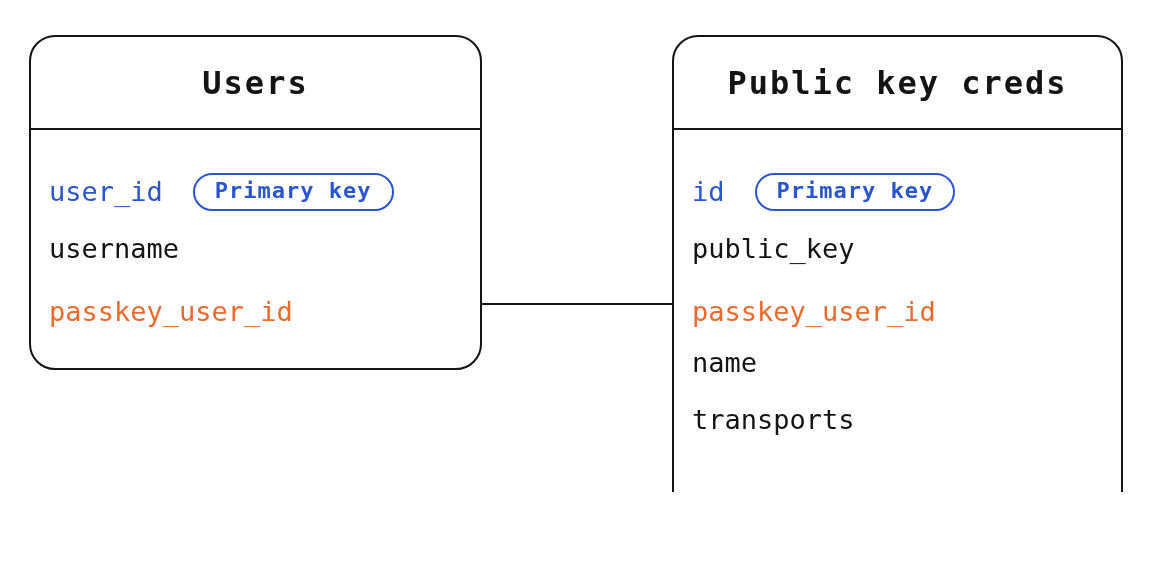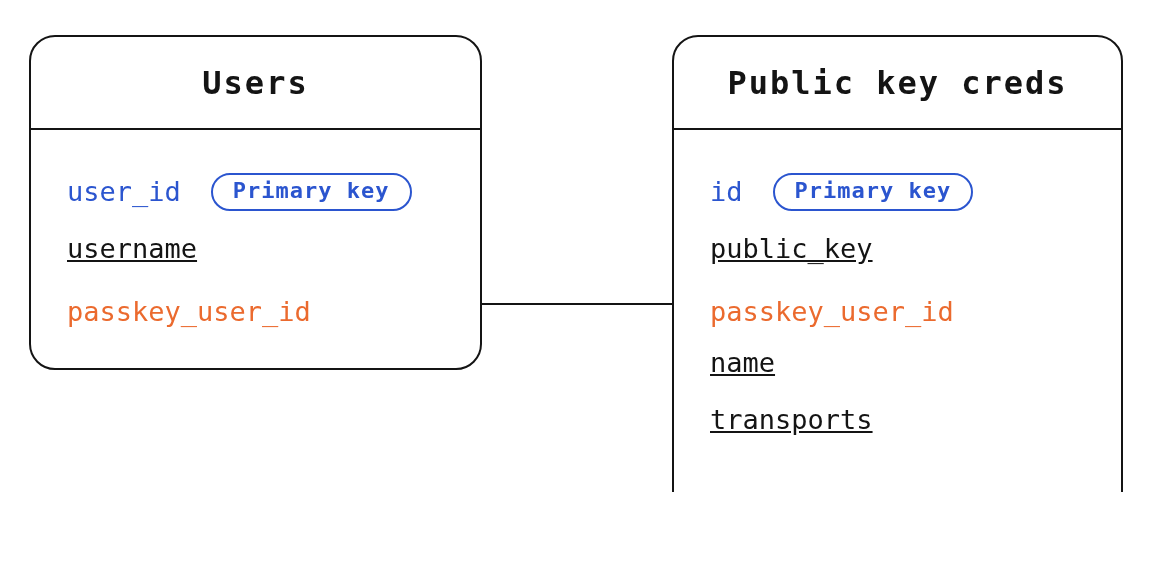--- a/index.html
+++ b/index.html
@@ -31,34 +31,34 @@
     align-items: center;
     justify-content: center;
   }
   .table-title {
     font-weight: 700;
     font-size: 32px;
     letter-spacing: 2px;
     color: var(--ink, #141414);
     white-space: nowrap;
   }
-  .table-rows { padding: 33px 38px 0 36px; }
+  .table-rows { padding: 33px 38px 0 18px; }
   .row {
     height: 57px;
     display: flex;
     align-items: center;
     white-space: nowrap;
   }
   .field {
     font-size: 27px;
     line-height: 1;
   }
   .c-blue   { color: var(--blue, #2b55cf); }
   .c-orange { color: var(--orange, #eb6a2e); margin-top: 11px; }
-  .c-black  { color: var(--ink, #141414); text-decoration: underline; }
+  .c-black  { color: var(--ink, #141414); }
   .badge {
     margin-left: 30px;
     display: inline-block;
     border: 2px solid var(--blue, #2b55cf);
     color: var(--blue, #2b55cf);
     border-radius: 21px;
     padding: 5px 20px 7px 20px;
     font-weight: 700;
     font-size: 22px;
     letter-spacing: 1px;

